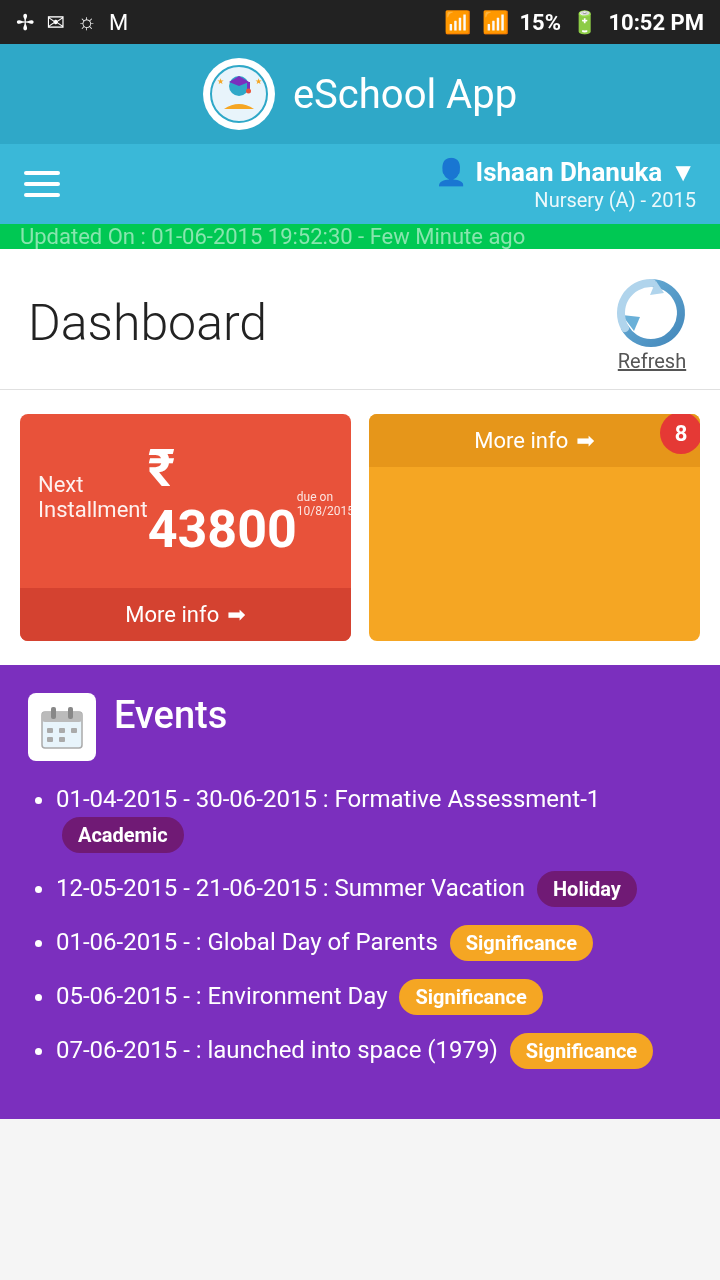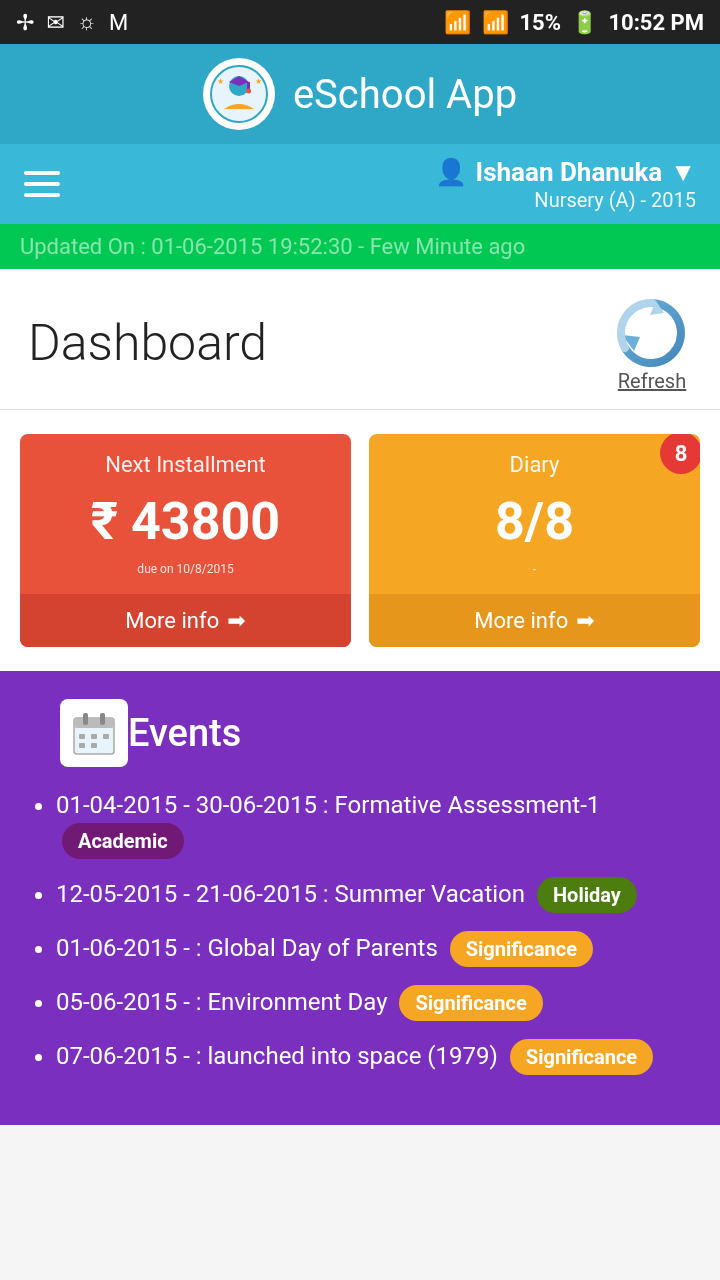--- a/index.html
+++ b/index.html
@@ -61,21 +61,21 @@
     }
     .user-info { text-align: right; color: #fff; }
     .user-name { font-size: 26px; font-weight: bold; display: flex; align-items: center; gap: 8px; justify-content: flex-end; }
     .user-class { font-size: 20px; opacity: 0.9; }
 
     
     .update-banner {
       background: #00c853;
       color: #fff;
       font-size: 22px;
-      padding: 10px 20px;
+      padding: 0 20px;
       font-weight: bold;
     }
     .update-banner span { color: #fff8; font-weight: normal; }
 
     
     .dashboard-header {
       background: #fff;
       padding: 24px 28px 16px 28px;
       display: flex;
       align-items: center;
@@ -104,23 +104,22 @@
     }
     .card {
       flex: 1;
       border-radius: 8px;
       overflow: hidden;
       display: flex;
       flex-direction: column;
       position: relative;
     }
     .card-body {
-      padding: 18px 18px 18px;
-      display: flex;
-      flex-direction: column;
+      padding: 24px 18px 18px;
+      display: flex;
       align-items: center;
       flex: 1;
     }
     .card-title { font-size: 22px; color: rgba(255,255,255,0.92); margin-bottom: 14px; }
     .card-value { font-size: 52px; font-weight: bold; color: #fff; margin-bottom: 10px; }
     .card-sub { font-size: 12px; color: rgba(255,255,255,0.85); }
     .card-footer {
       padding: 14px;
       text-align: center;
       font-size: 22px;
@@ -146,23 +145,22 @@
     }
 
     
     .events-section {
       background: #7b2fbe;
       margin: 0;
       padding: 28px 28px 32px;
     }
     .events-header {
       display: flex;
-      align-items: center;
+      gap: 18px;
       margin-bottom: 22px;
-      margin-left: 32px;
     }
     .events-icon {
       background: #fff;
       border-radius: 8px;
       width: 68px; height: 68px;
       display: flex; align-items: center; justify-content: center;
     }
     .events-title { font-size: 38px; color: #fff; font-weight: 500; }
     .events-list { list-style: disc; padding-left: 28px; }
     .events-list li {
@@ -174,21 +172,21 @@
     .tag {
       display: inline-block;
       border-radius: 20px;
       padding: 4px 16px;
       font-size: 20px;
       font-weight: bold;
       margin-left: 6px;
       color: #fff;
     }
     .tag-academic { background: #701a75; }
-    .tag-holiday { background: #4d7c0f; }
+    .tag-holiday { background: #701a75; }
     .tag-significance { background: #f5a623; color: #fff; }
 
     .arrow-icon { font-size: 22px; }
   </style>
 </head>
 <body>
 
 <div class="status-bar">
   <div class="status-left">
 
@@ -282,25 +280,20 @@
       <div class="card-sub">due on 10/8/2015</div>
     </div>
     <div class="card-footer">
       <span>More info</span>
       <span class="arrow-icon">➡</span>
     </div>
   </div>
 
   <div class="card card-diary" style="position:relative;">
     <div class="badge">8</div>
-    <div class="card-body">
-      <div class="card-title">Diary</div>
-      <div class="card-value">8/8</div>
-      <div class="card-sub">-</div>
-    </div>
     <div class="card-footer">
       <span>More info</span>
       <span class="arrow-icon">➡</span>
     </div>
   </div>
 </div>
 
 <div class="events-section">
   <div class="events-header">
     <div class="events-icon">

